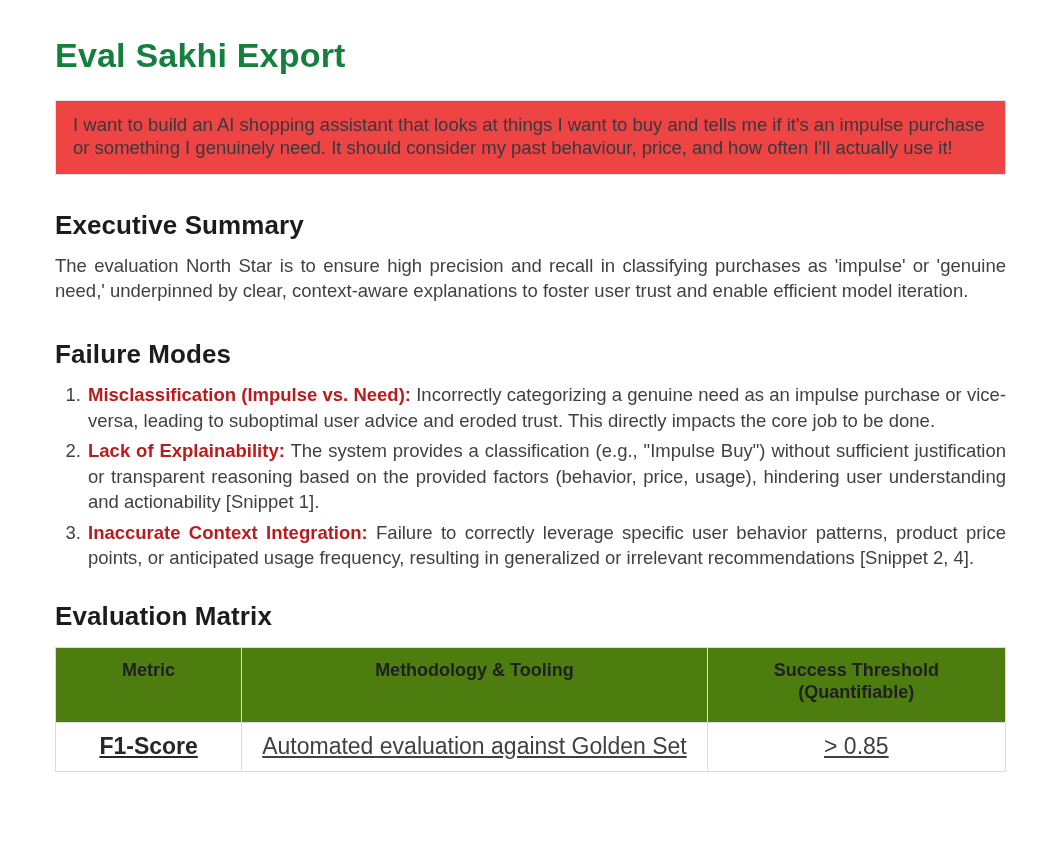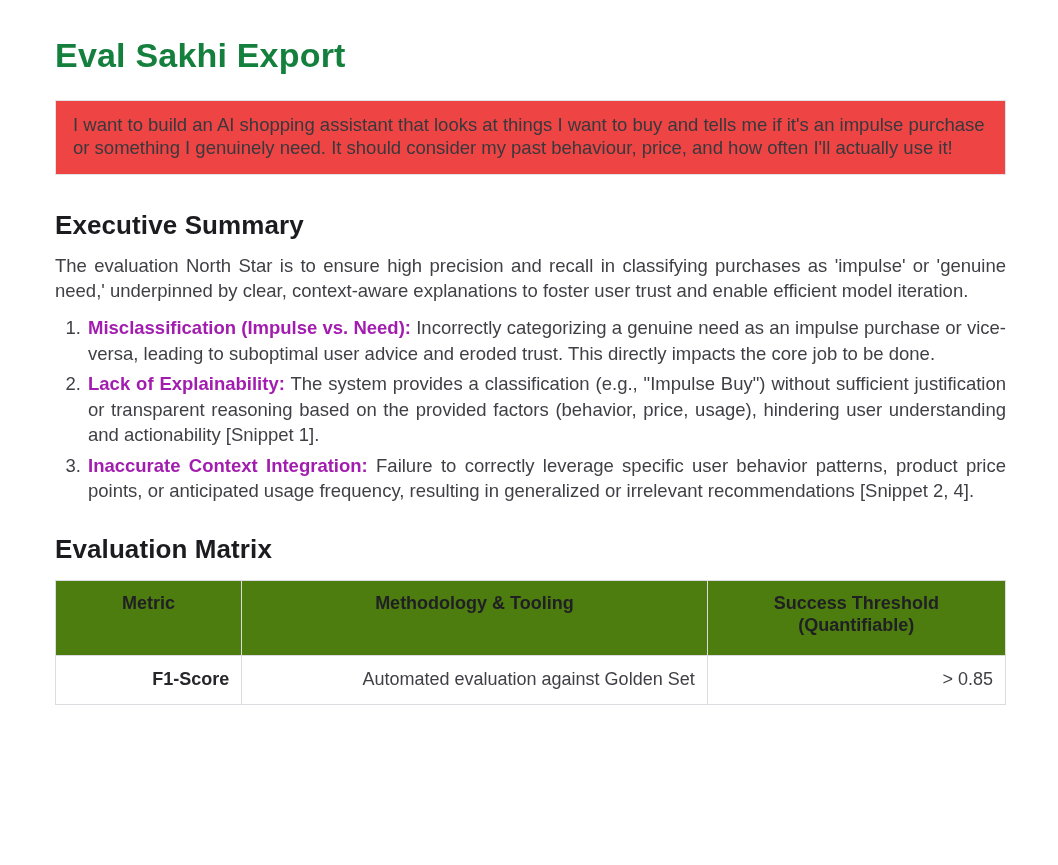--- a/index.html
+++ b/index.html
@@ -50,21 +50,21 @@
     padding-left: 31px;
   }
   ol.failure-list li {
     font-size: 18.5px;
     line-height: 25.5px;
     text-align: justify;
     margin-bottom: 5px;
     padding-left: 2px;
   }
   ol.failure-list li::marker { color: #3f3f45; }
-  .fm-title { font-weight: 700; color: #a21caf; }
+  .fm-title { font-weight: 700; color: #b91c1c; }
 
   table.eval-table {
     margin-top: 15px;
     width: 100%;
     border-collapse: collapse;
     table-layout: fixed;
   }
   table.eval-table col.c1 { width: 19.6%; }
   table.eval-table col.c2 { width: 49.0%; }
   table.eval-table col.c3 { width: 31.4%; }
@@ -73,43 +73,45 @@
     font-weight: 700;
     color: #1f1f24;
     font-size: 18px;
     line-height: 22px;
     text-align: center;
     vertical-align: top;
     padding: 11px 12px 19px 12px;
     border: 1px solid #dcdce0;
   }
   table.eval-table td {
-    font-size: 18px;
+    font-size: 23px;
     line-height: 22px;
-    text-align: right;
+    text-align: center;
     vertical-align: top;
     padding: 12px 12px 14px 12px;
     border: 1px solid #dcdce0;
+    text-decoration: underline;
   }
   table.eval-table td.metric-cell { font-weight: 700; color: #27272b; }
 </style>
 </head>
 <body>
 
 <div class="page">
 
   <h1 class="doc-title">Eval Sakhi Export</h1>
 
 
   <div class="quote-box">I want to build an AI shopping assistant that looks at things I want to buy and tells me if it's an impulse purchase or something I genuinely need. It should consider my past behaviour, price, and how often I'll actually use it!</div>
 
   <h2 class="section-heading h2-exec-summary">Executive Summary</h2>
 
   <p class="summary-text">The evaluation North Star is to ensure high precision and recall in classifying purchases as 'impulse' or 'genuine need,' underpinned by clear, context-aware explanations to foster user trust and enable efficient model iteration.</p>
 
+  <h2 class="section-heading h2-failure-modes">Failure Modes</h2>
 
   <ol class="failure-list">
     <li>
       <span class="fm-title">Misclassification (Impulse vs. Need):</span>
       <span>Incorrectly categorizing a genuine need as an impulse purchase or vice-versa, leading to suboptimal user advice and eroded trust. This directly impacts the core job to be done.</span>
     </li>
     <li>
       <span class="fm-title">Lack of Explainability:</span>
       <span>The system provides a classification (e.g., "Impulse Buy") without sufficient justification or transparent reasoning based on the provided factors (behavior, price, usage), hindering user understanding and actionability [Snippet 1].</span>
     </li>

